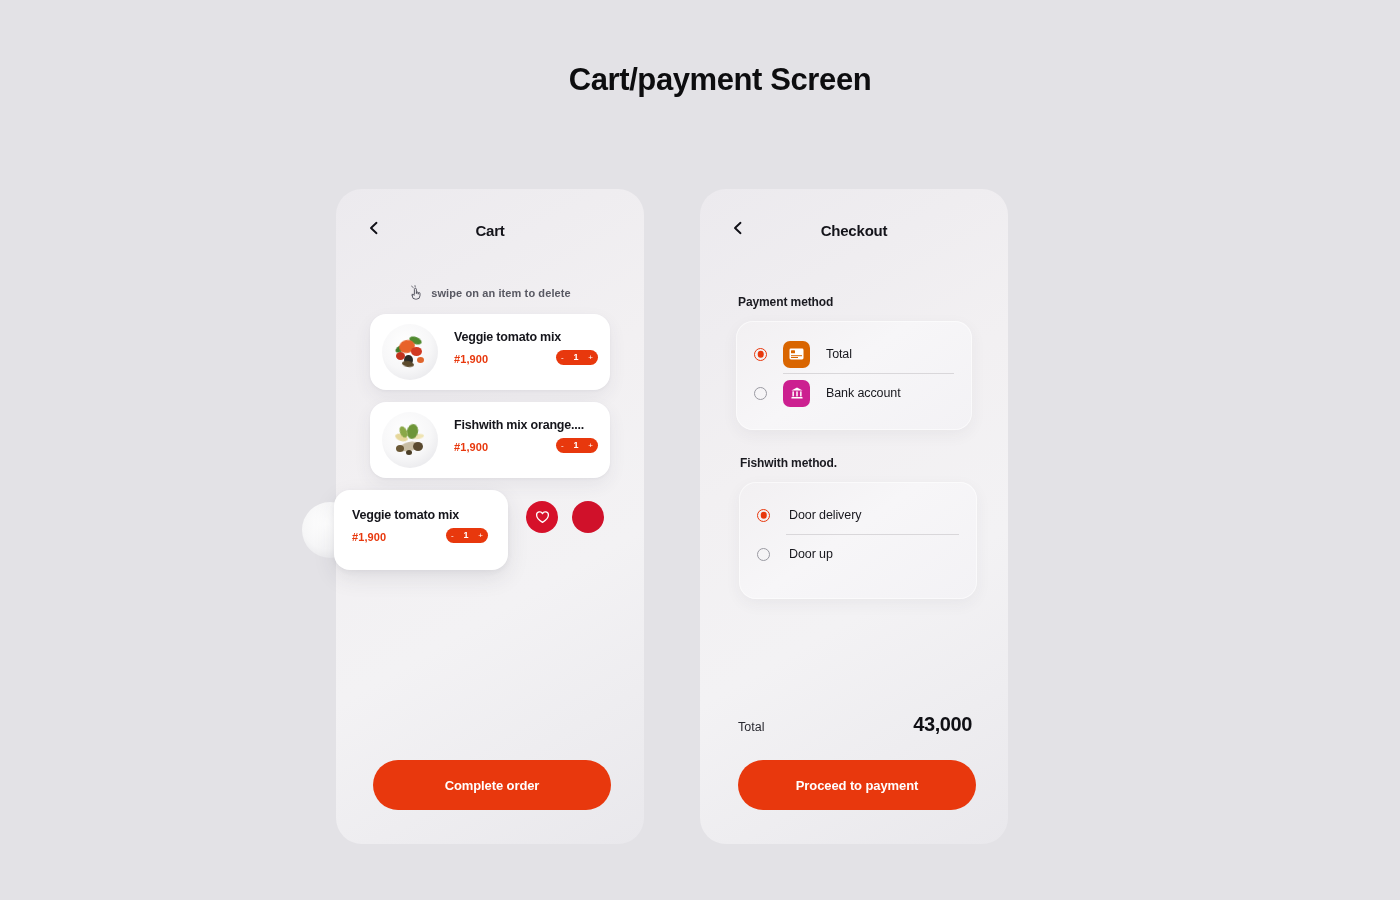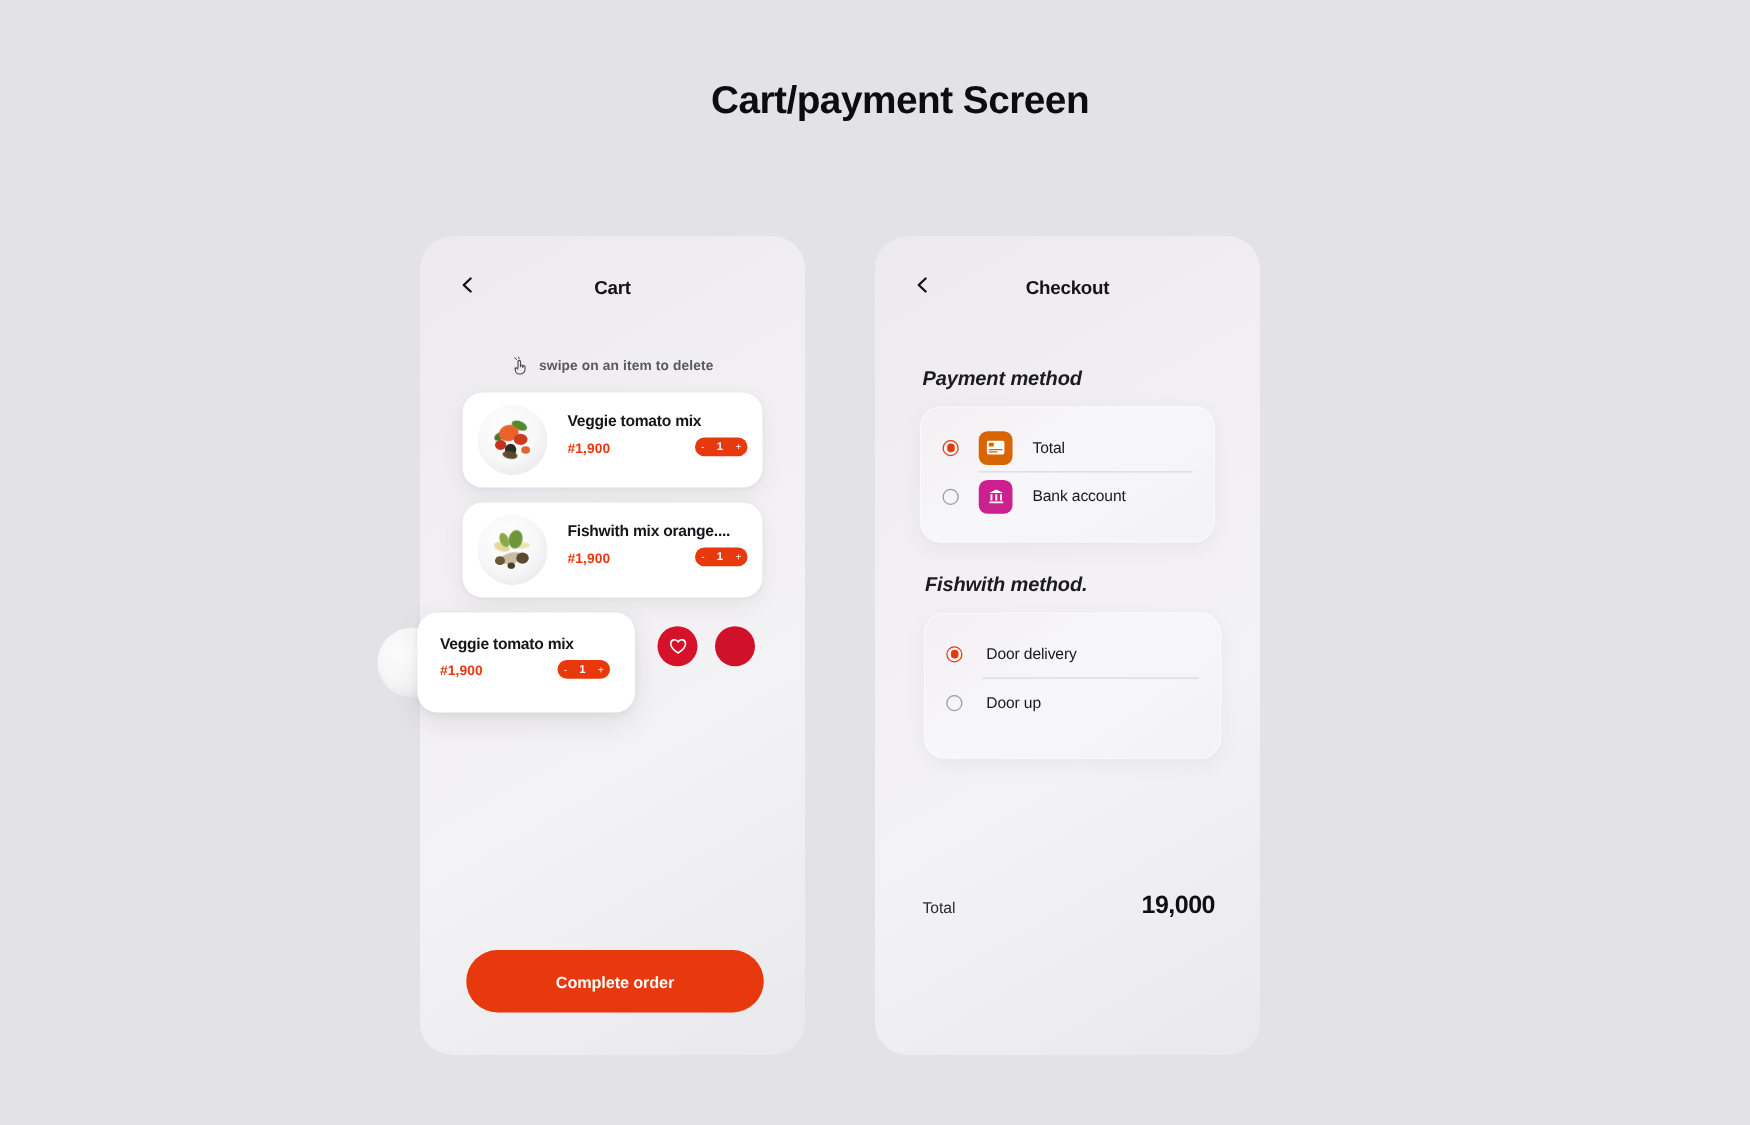--- a/index.html
+++ b/index.html
@@ -266,25 +266,24 @@
   
   .big-title {
     margin: 23px 0 0 38px;
     font-size: 25px;
     font-weight: bold;
     color: #101015;
     letter-spacing: -0.6px;
   }
   .section-label {
     margin: 30px 0 0 38px;
-    font-size: 16px;
+    font-size: 12px;
     font-weight: bold;
     color: #1a1a20;
     letter-spacing: -0.1px;
-    font-style: italic;
   }
   .section-label.delivery { margin-top: 26px; margin-left: 40px; }
 
   .option-card {
     margin: 12px 0 0 36px;
     width: 236px;
     border-radius: 17px;
     background: linear-gradient(145deg, #f2f0f2 0%, #f7f6f8 45%, #f3f2f5 100%);
     box-shadow: 0 5px 16px rgba(60,60,80,0.055), inset 0 0 0 1px rgba(255,255,255,0.55);
     padding: 14px 18px 18px 18px;
@@ -522,17 +521,18 @@
       </div>
       <div class="option-divider delivery-div"></div>
       <div class="option-row">
         <span class="radio"></span>
         <span class="option-label delivery-label">Door up</span>
       </div>
     </div>
 
     <div class="total-row">
       <span class="total-label">Total</span>
-      <span class="total-value">19,000</span>
-    </div>
-
+      <span class="total-value">43,000</span>
+    </div>
+
+    <div class="primary-btn checkout">Proceed to payment</div>
   </div>
 </div>
 
 </body></html>

